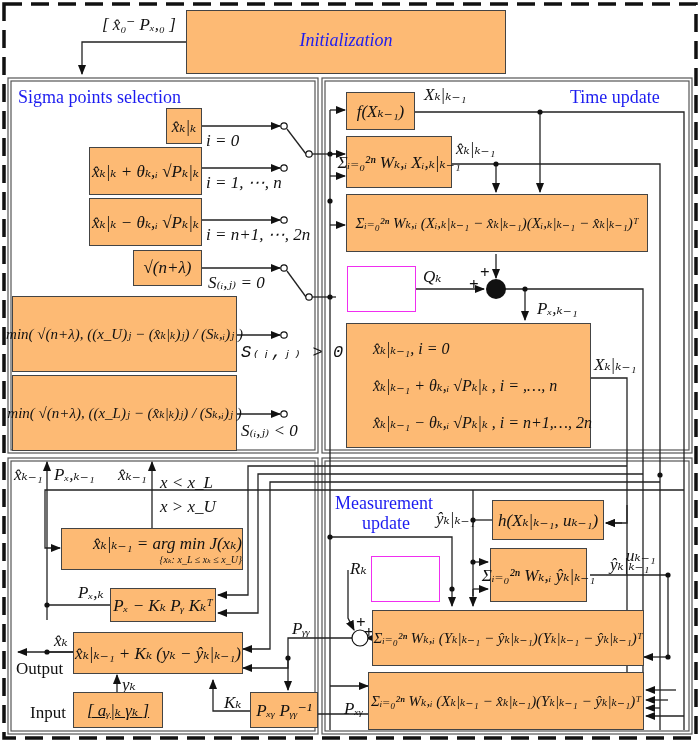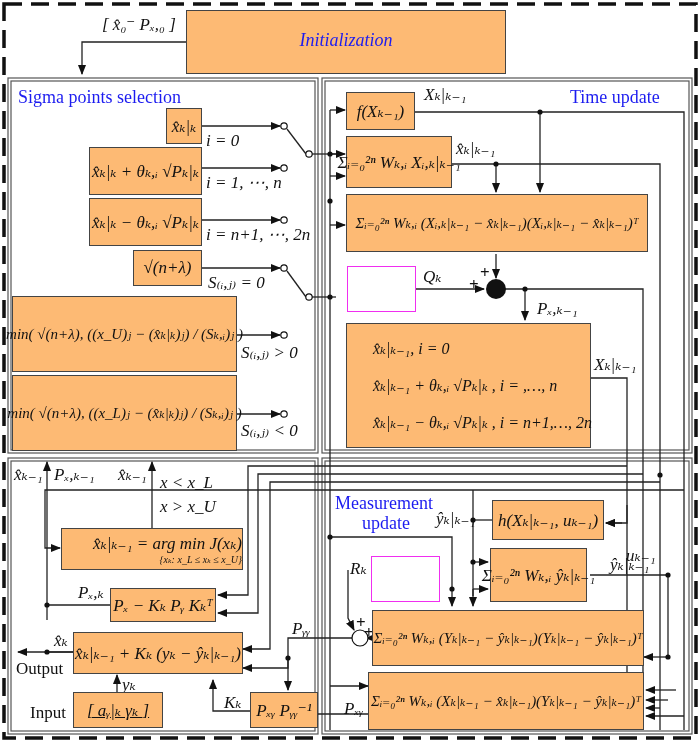--- a/index.html
+++ b/index.html
@@ -171,21 +171,21 @@
     <span>x̂ₖ|ₖ − θₖ,ᵢ √Pₖ|ₖ</span>
   </div>
 <div class="lbl" style="left:206px;top:226px;">i = n+1, ⋯, 2n</div>
 <div class="box" style="left:133px;top:250px;width:69px;height:36px;">
     <span>√(n+λ)</span>
   </div>
 <div class="lbl" style="left:208px;top:274px;">S₍ᵢ,ⱼ₎ = 0</div>
 <div class="box" style="left:12px;top:296px;width:225px;height:76px;font-size:15px;">
     <span>min( √(n+λ), ((x_U)ⱼ − (x̂ₖ|ₖ)ⱼ) / (Sₖ,ᵢ)ⱼ )</span>
   </div>
-<div class="lbl" style="left:241px;top:344px;">S₍ᵢ,ⱼ₎ &gt; 0</div>
+<div class="lbl" style="left:241px;top:344px;font-family:Liberation Mono, monospace;">S₍ᵢ,ⱼ₎ &gt; 0</div>
 <div class="box" style="left:12px;top:375px;width:225px;height:76px;font-size:15px;">
     <span>min( √(n+λ), ((x_L)ⱼ − (x̂ₖ|ₖ)ⱼ) / (Sₖ,ᵢ)ⱼ )</span>
   </div>
 <div class="lbl" style="left:241px;top:422px;">S₍ᵢ,ⱼ₎ &lt; 0</div>
 
 <div class="title" style="left:570px;top:88px;">Time update</div>
 <div class="box" style="left:346px;top:92px;width:69px;height:38px;">
     <span>f(Xₖ₋₁)</span>
   </div>
 <div class="lbl" style="left:424px;top:86px;">Xₖ|ₖ₋₁</div>

